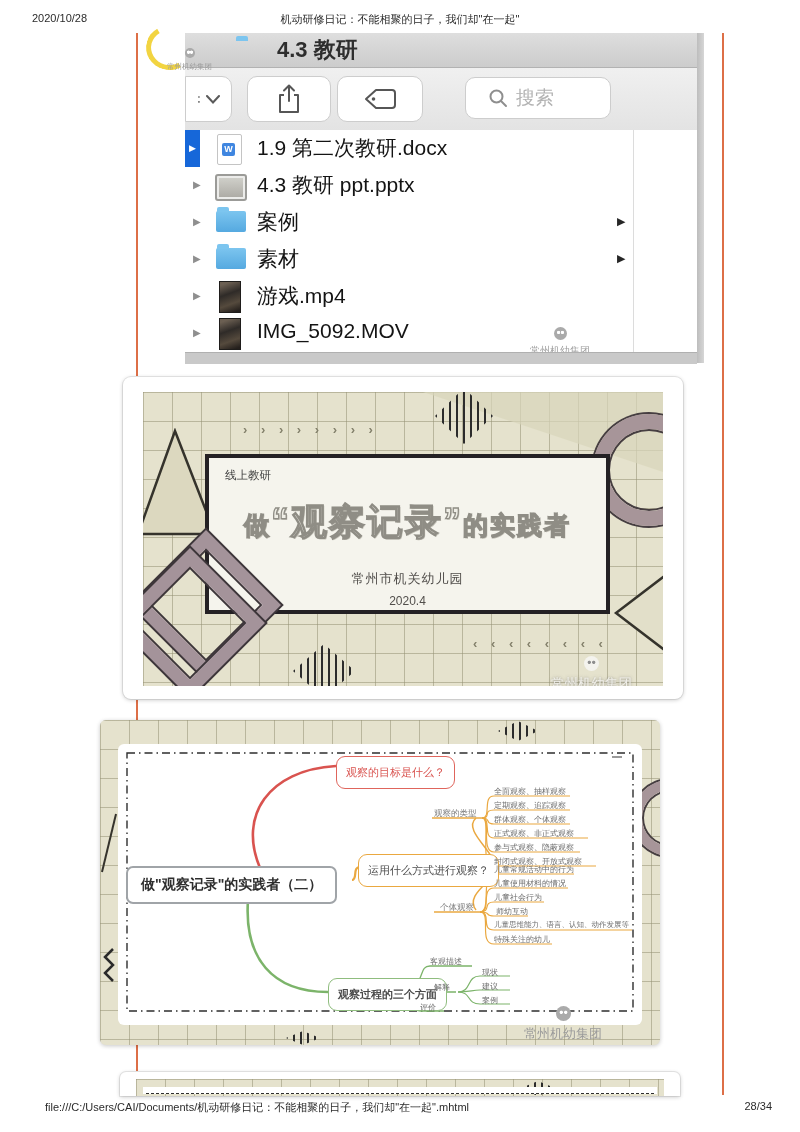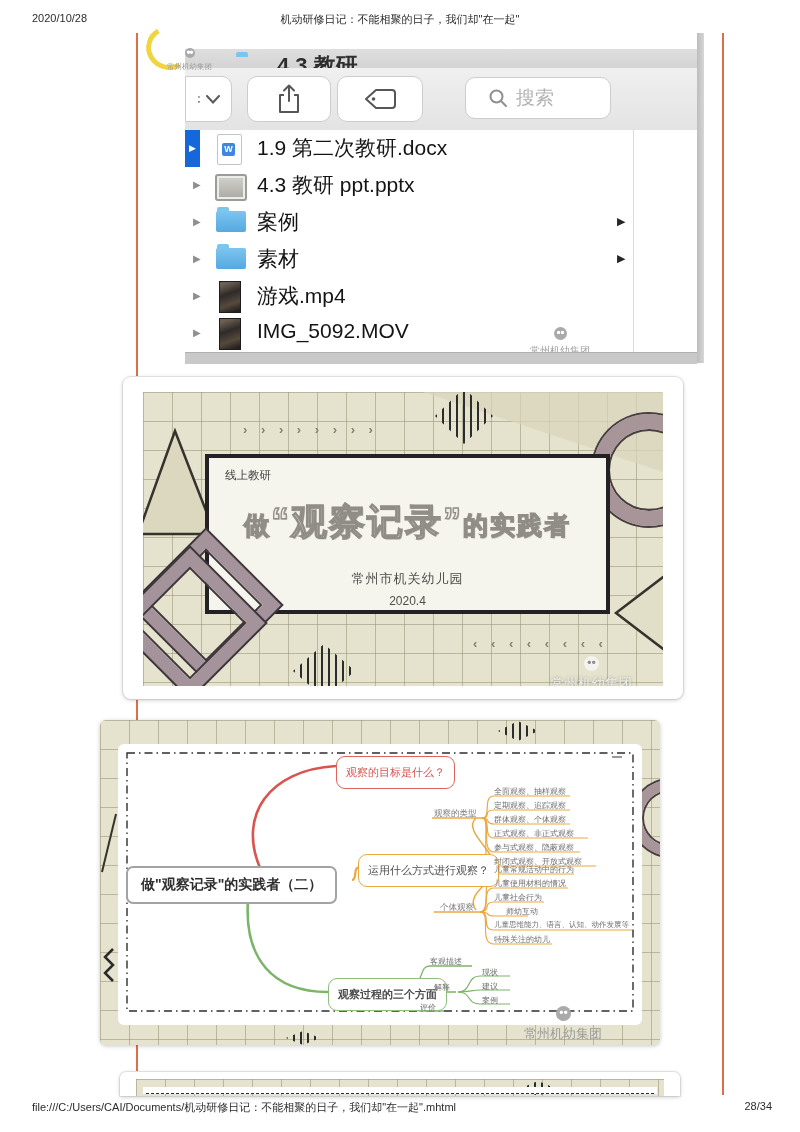--- a/index.html
+++ b/index.html
@@ -4,21 +4,21 @@
 <style>
   html,body{margin:0;padding:0;}
   body{width:800px;height:1132px;background:#ffffff;font-family:"Liberation Sans",sans-serif;position:relative;overflow:hidden;}
   .abs{position:absolute;}
   
   .hdr{font-size:11px;color:#2b2b2b;top:12px;}
   .side-line{width:2px;background:#dd6f47;top:33px;height:1062px;}
   .ftr{font-size:11px;color:#2b2b2b;top:1100px;}
   
   .finder{left:185px;top:33px;width:512px;height:330px;background:#fff;z-index:2;}
-  .f-titlebar{left:0;top:16px;width:512px;height:34px;background:linear-gradient(#dedede,#cccccc);border-bottom:1px solid #b2b2b2;}
+  .f-titlebar{left:0;top:0;width:512px;height:34px;background:linear-gradient(#dedede,#cccccc);border-bottom:1px solid #b2b2b2;}
   .f-title{left:92px;top:0;line-height:34px;font-size:22px;font-weight:700;color:#2e2e2e;}
   .icon-folder{width:30px;height:21px;background:linear-gradient(#7cc5ef,#55a9e0);border-radius:2px;position:relative;}
   .icon-folder::before{content:"";position:absolute;top:-4px;left:1px;width:12px;height:5px;background:#7cc5ef;border-radius:2px 2px 0 0;}
   .f-toolbar{left:0;top:35px;width:512px;height:62px;background:linear-gradient(#f0f0f0,#e3e3e3);border-bottom:1px solid #bdbdbd;}
   .tb-btn{background:#fff;border:1px solid #cdcdcd;border-radius:10px;top:8px;height:44px;display:flex;align-items:center;justify-content:center;}
   .tb-search{background:#fff;border:1px solid #cdcdcd;border-radius:10px;top:9px;height:42px;display:flex;align-items:center;padding-left:22px;box-sizing:border-box;}
   .tb-search span{font-size:19px;color:#b2b2b2;margin-left:8px;}
   .f-list{left:0;top:97px;width:512px;height:222px;background:#fff;}
   .f-row{position:absolute;left:0;width:512px;height:37px;}
   .f-name{position:absolute;left:72px;top:4px;font-size:21px;color:#141414;}
@@ -263,21 +263,21 @@
   <div class="mm-leaf" style="left:394px;top:80px;">定期观察、追踪观察</div>
   <div class="mm-leaf" style="left:394px;top:94px;">群体观察、个体观察</div>
   <div class="mm-leaf" style="left:394px;top:108px;">正式观察、非正式观察</div>
   <div class="mm-leaf" style="left:394px;top:122px;">参与式观察、隐蔽观察</div>
   <div class="mm-leaf" style="left:394px;top:136px;">封闭式观察、开放式观察</div>
 
   <div class="mm-label" style="left:340px;top:182px;">个体观察</div>
   <div class="mm-leaf" style="left:394px;top:144px;">儿童常规活动中的行为</div>
   <div class="mm-leaf" style="left:394px;top:158px;">儿童使用材料的情况</div>
   <div class="mm-leaf" style="left:394px;top:172px;">儿童社会行为</div>
-  <div class="mm-leaf" style="left:406px;top:186px;">师幼互动</div>
+  <div class="mm-leaf" style="left:396px;top:186px;">师幼互动</div>
   <div class="mm-leaf" style="left:394px;top:200px;font-size:7.5px;">儿童思维能力、语言、认知、动作发展等</div>
   <div class="mm-leaf" style="left:394px;top:214px;">特殊关注的幼儿</div>
 
   <div class="mm-leaf" style="left:330px;top:236px;">客观描述</div>
   <div class="mm-leaf" style="left:334px;top:262px;">解释</div>
   <div class="mm-leaf" style="left:382px;top:247px;">现状</div>
   <div class="mm-leaf" style="left:382px;top:261px;">建议</div>
   <div class="mm-leaf" style="left:382px;top:275px;">案例</div>
   <div class="mm-leaf" style="left:320px;top:282px;">评价</div>
 
@@ -289,14 +289,14 @@
   </div>
 </div>
 
 <div class="abs card" style="left:120px;top:1072px;width:560px;height:24px;overflow:hidden;border-radius:6px 6px 0 0;">
   <div class="abs grid-bg" style="left:16px;top:7px;width:528px;height:17px;">
     <div class="abs stripes" style="left:384px;top:2px;width:36px;height:15px;"></div>
     <div class="abs" style="left:10px;top:14px;width:508px;height:0;border-top:1.6px dashed #2e2e2e;background:#fff;box-shadow:0 -3px 0 3px #ffffff;"></div>
   </div>
 </div>
 
-<div class="abs ftr" style="left:32px;">file:///C:/Users/CAI/Documents/机动研修日记：不能相聚的日子，我们却"在一起".mhtml</div>
+<div class="abs ftr" style="left:45px;">file:///C:/Users/CAI/Documents/机动研修日记：不能相聚的日子，我们却"在一起".mhtml</div>
 <div class="abs ftr" style="right:28px;">28/34</div>
 
 </body></html>

